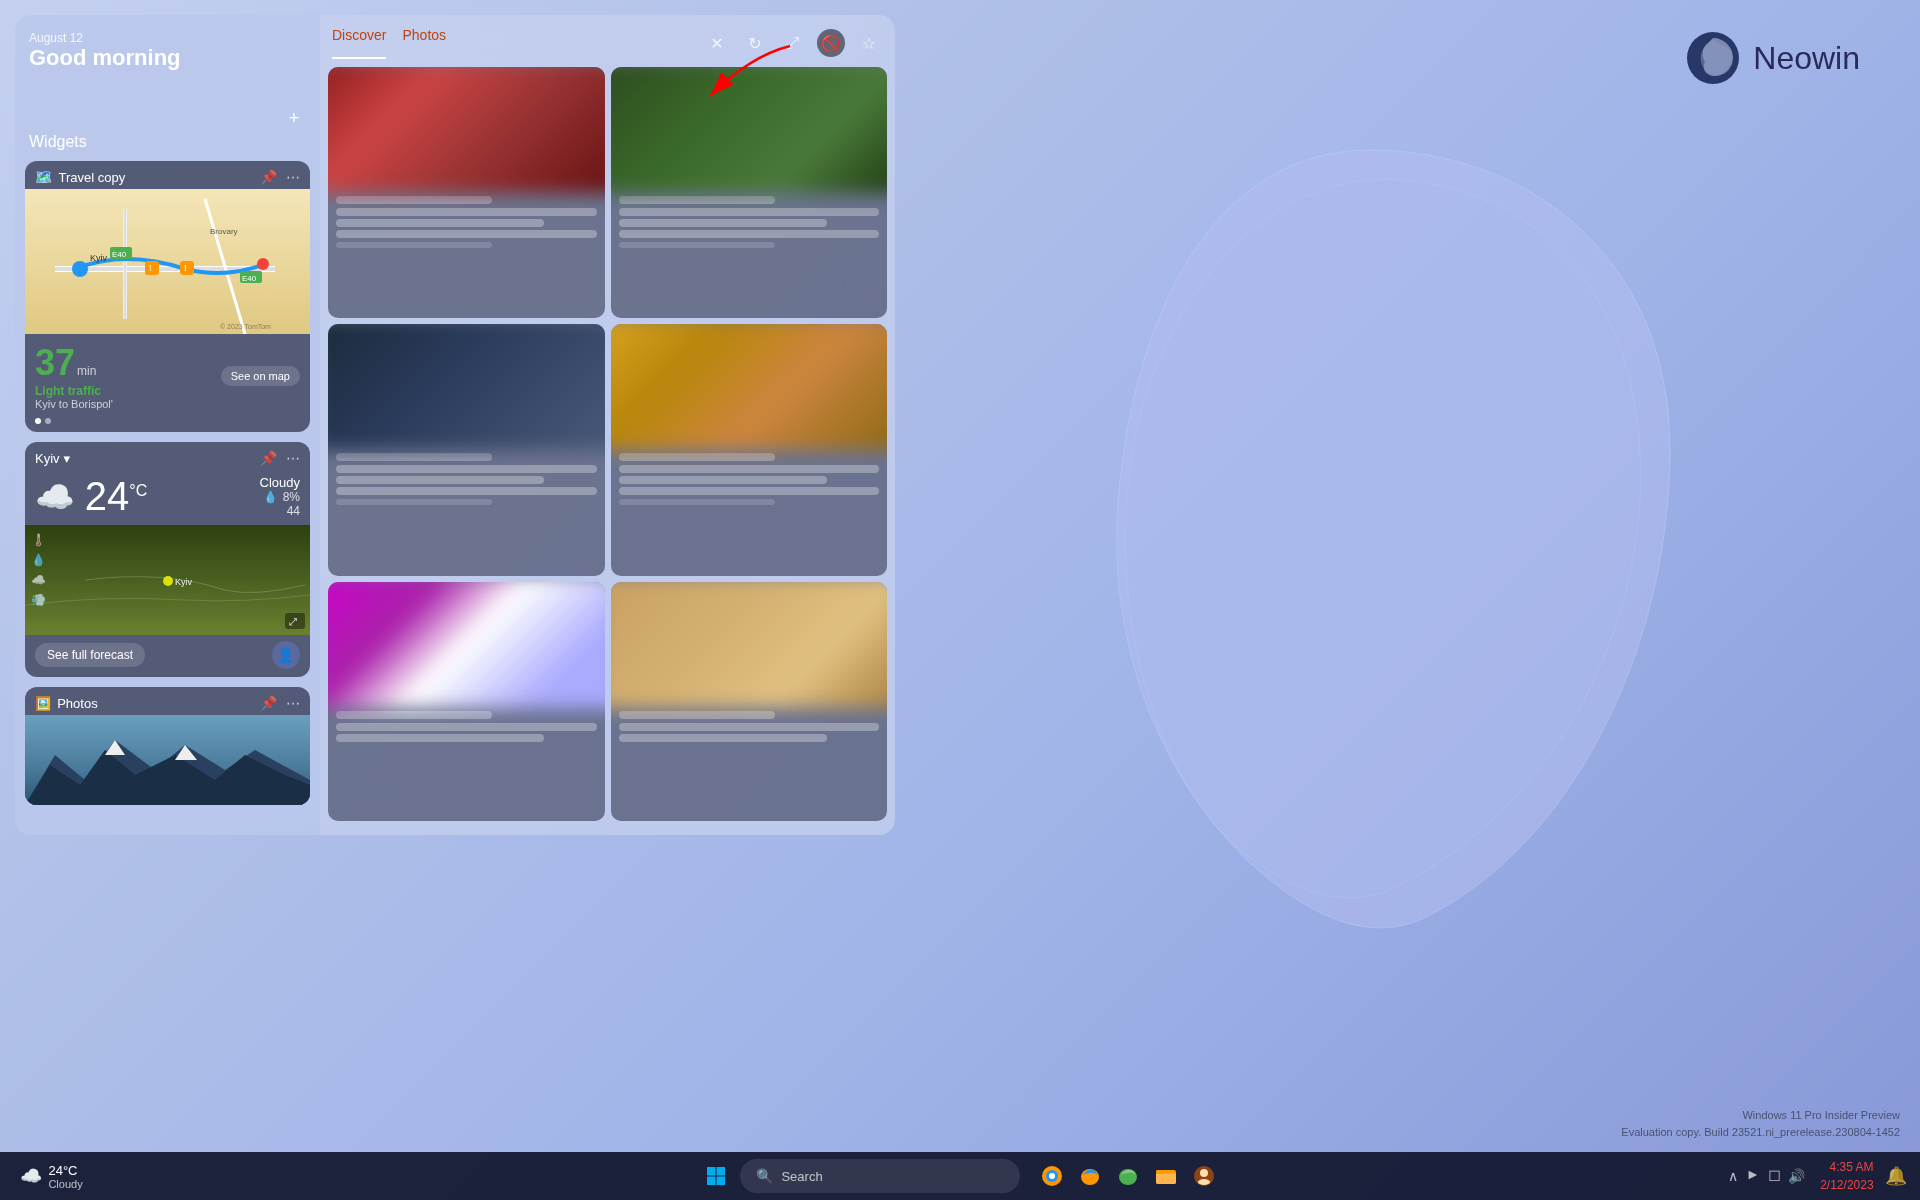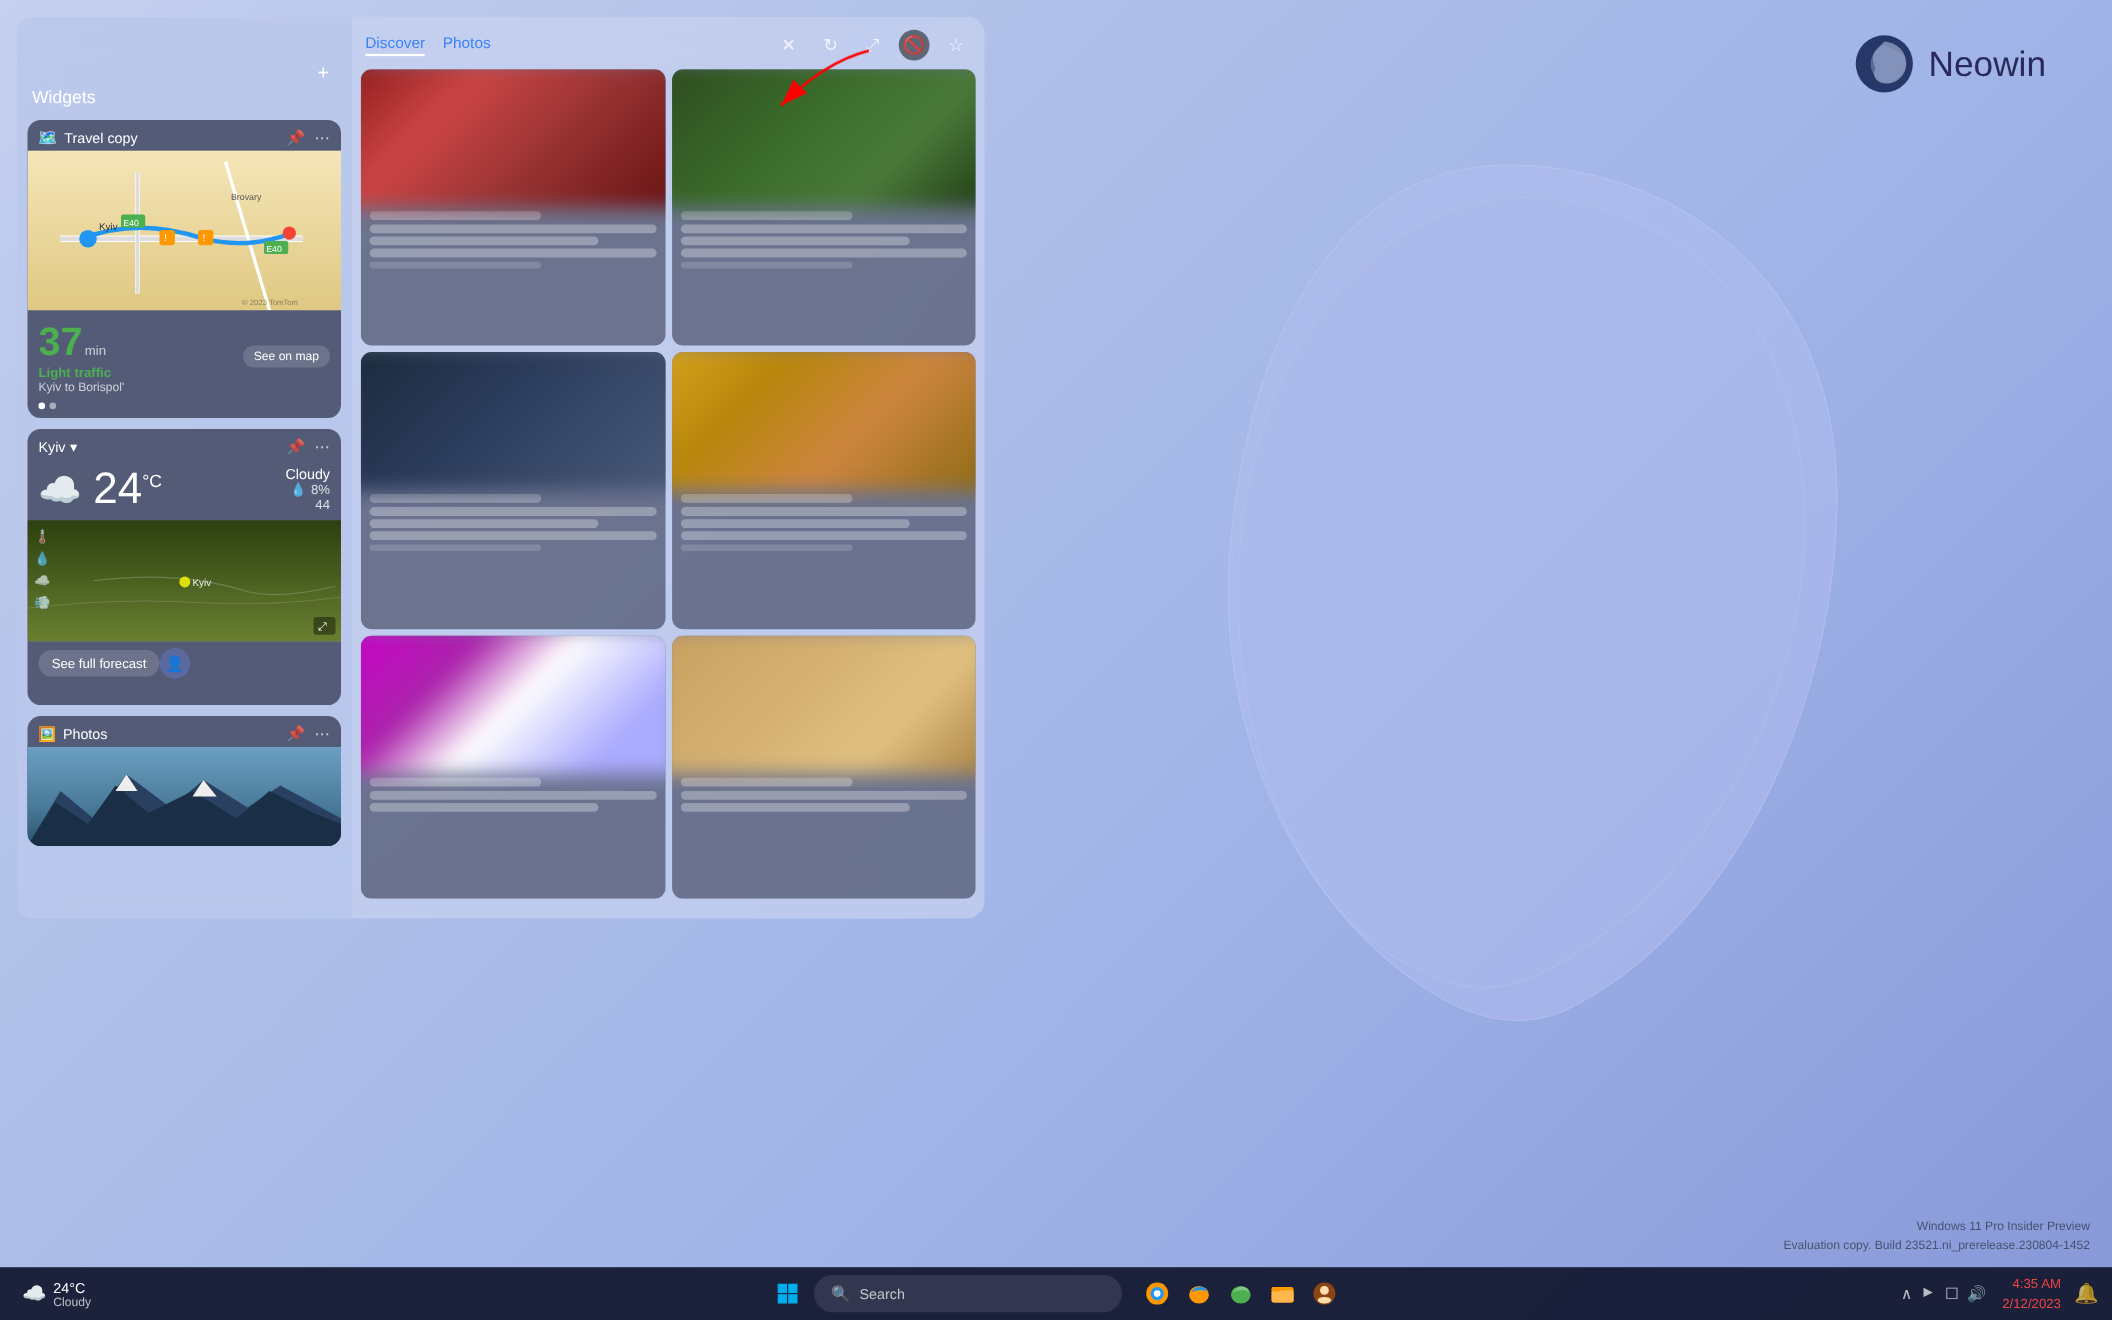--- a/index.html
+++ b/index.html
@@ -264,22 +264,23 @@
       color: #fff;
     }
     .weather-map {
       width: 100%;
       height: 110px;
       background: linear-gradient(180deg, #3a4a20 0%, #5a6a30 40%, #8a9a50 100%);
       position: relative;
       overflow: hidden;
     }
     .weather-bottom {
-      padding: 6px 10px 24px;
-      display: flex;
+      padding: 6px 10px 8px;
+      display: flex;
+      justify-content: space-between;
       align-items: center;
     }
     .see-forecast-btn {
       font-size: 12px;
       background: rgba(255,255,255,0.15);
       color: #fff;
       border: none;
       border-radius: 14px;
       padding: 5px 12px;
       cursor: pointer;
@@ -326,23 +327,23 @@
       align-items: center;
       justify-content: space-between;
       padding: 4px 4px 8px;
     }
     .content-tabs {
       display: flex;
       gap: 16px;
     }
     .content-tab {
       font-size: 14px;
-      color: #3b82f6;
-      cursor: pointer;
-      padding-bottom: 2px;
+      color: #c2410c;
+      cursor: pointer;
+      padding-bottom: 14px;
     }
     .content-tab.active {
       border-bottom: 2px solid #fff;
       font-weight: 500;
     }
     .toolbar-actions {
       display: flex;
       align-items: center;
       gap: 10px;
     }
@@ -584,20 +585,24 @@
 
 <div class="win-watermark">
   <div>Windows 11 Pro Insider Preview</div>
   <div>Evaluation copy. Build 23521.ni_prerelease.230804-1452</div>
 </div>
 
 <div class="widgets-panel">
 
   <div class="widgets-left">
 
+    <div class="greeting-area">
+      <div class="greeting-date">August 12</div>
+      <div class="greeting-text">Good morning</div>
+    </div>
 
     <div class="widgets-header">
       <span class="widgets-title">Widgets</span>
       <span class="widgets-add-btn">+</span>
     </div>
 
     <div class="widget-card">
       <div class="widget-card-header">
         <div class="widget-card-title">
           <span style="font-size:14px;">🗺️</span>

